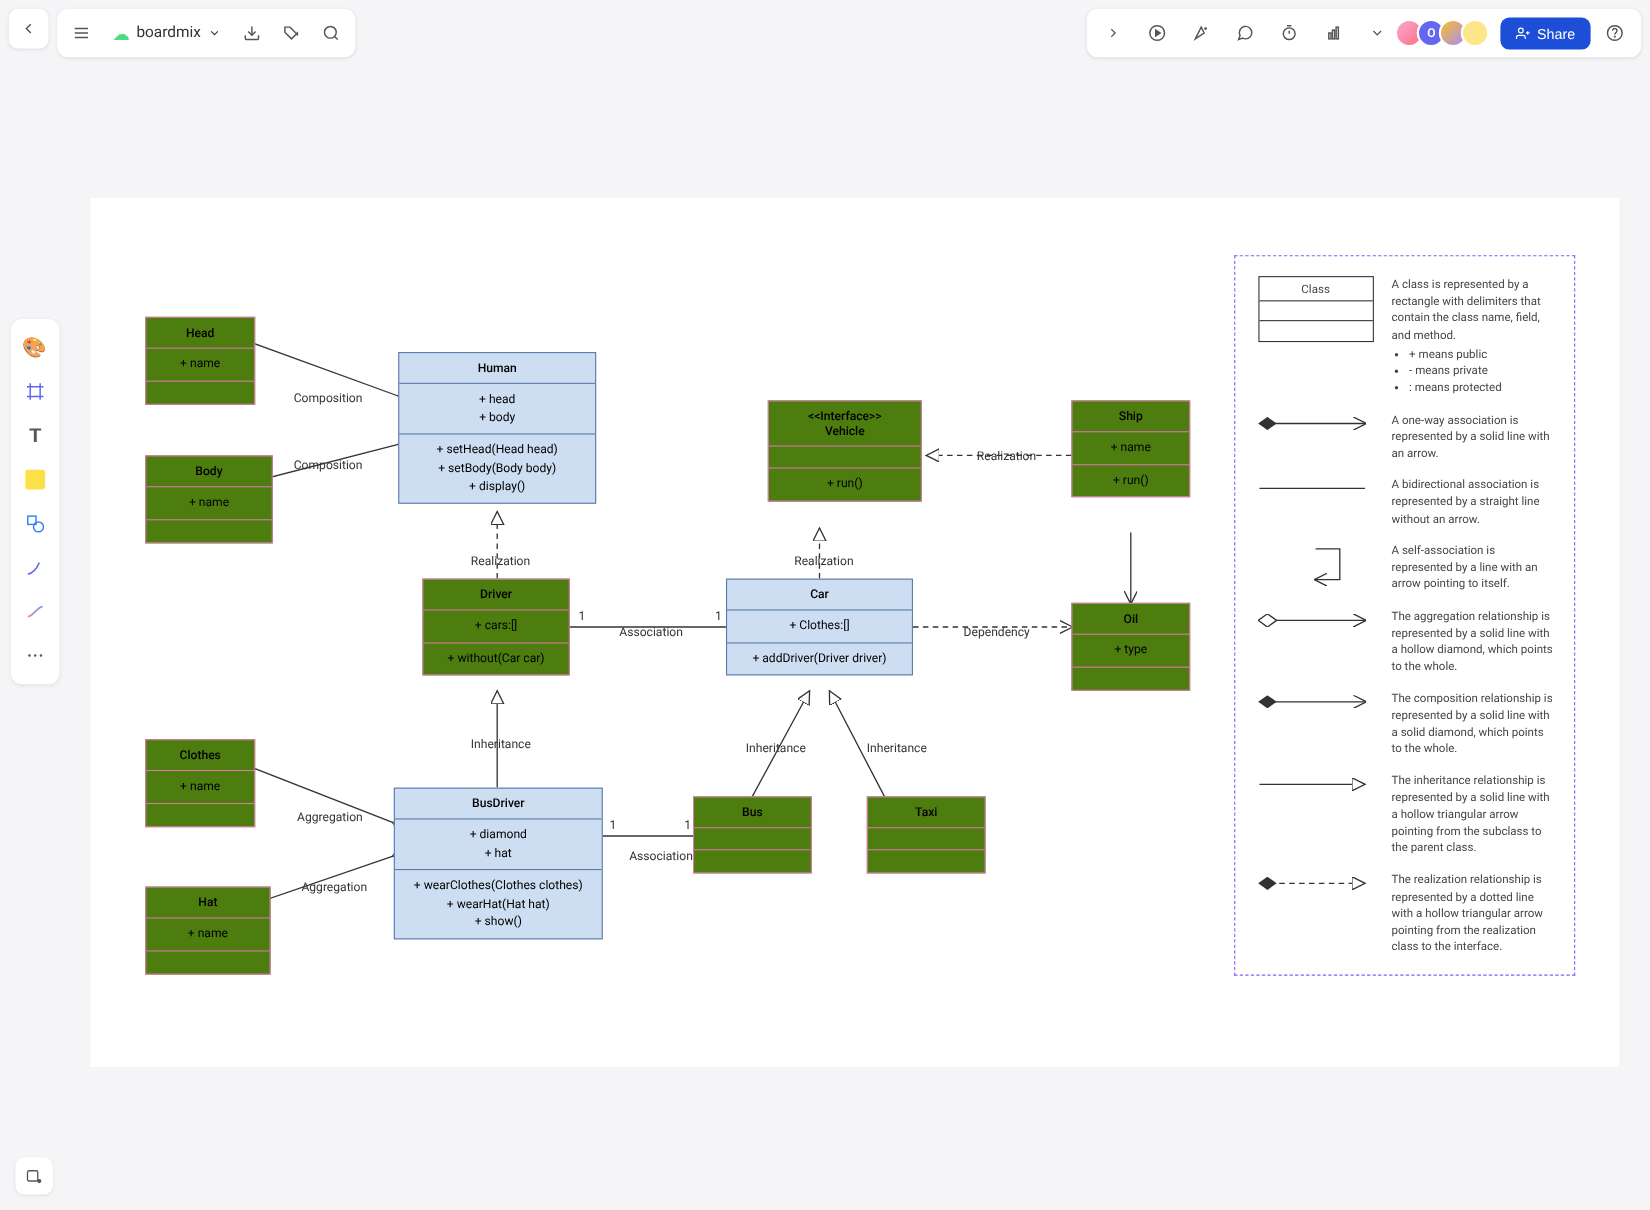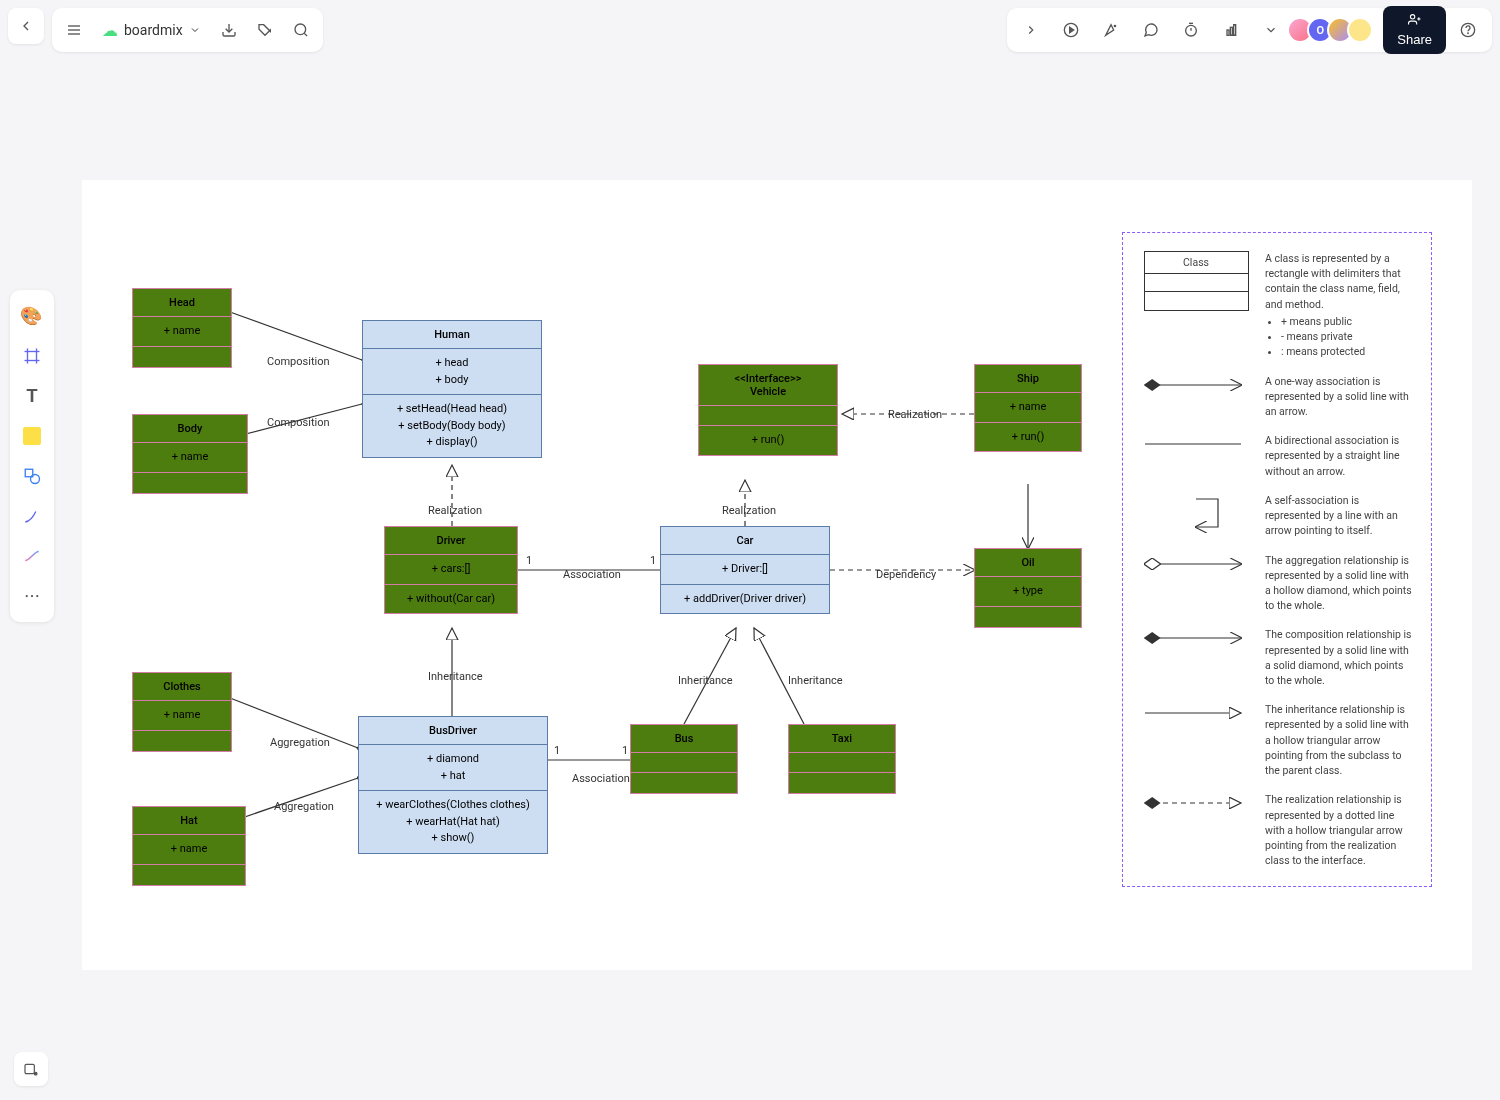--- a/index.html
+++ b/index.html
@@ -13,21 +13,21 @@
 .btn-group { background: #fff; border-radius: 10px; display: flex; align-items: center; padding: 0 4px; box-shadow: 0 1px 3px rgba(0,0,0,0.08); }
 .btn-flat { width: 36px; height: 36px; background: transparent; border: none; display: flex; align-items: center; justify-content: center; cursor: pointer; color: #555; }
 .doc-title { display: flex; align-items: center; gap: 6px; padding: 0 10px; font-size: 14px; color: #333; }
 .cloud { color: #4ade80; font-size: 16px; }
 .avatars { display: flex; align-items: center; }
 .avatar { width: 26px; height: 26px; border-radius: 50%; margin-left: -6px; border: 2px solid #fff; background: #ddd; display: flex; align-items: center; justify-content: center; font-size: 11px; color: #fff; }
 .avatar.a1 { background: linear-gradient(135deg,#f9a8d4,#fb7185); }
 .avatar.a2 { background: #6366f1; color:#fff; font-weight:600;}
 .avatar.a3 { background: linear-gradient(135deg,#fbbf24,#a78bfa); }
 .avatar.a4 { background: #fde68a; }
-.share-btn { background: #0f172a; color: #fff; border: none; border-radius: 8px; padding: 7px 14px; font-size: 13px; display: flex; align-items: center; gap: 6px; cursor: pointer; margin-left: 6px; flex-direction: column; }
+.share-btn { background: #1d4ed8; color: #fff; border: none; border-radius: 8px; padding: 7px 14px; font-size: 13px; display: flex; align-items: center; gap: 6px; cursor: pointer; margin-left: 6px; }
 
 
 .sidebar { position: absolute; left: 10px; top: 290px; width: 44px; background: #fff; border-radius: 10px; padding: 8px 0; box-shadow: 0 1px 4px rgba(0,0,0,0.08); z-index: 10; display: flex; flex-direction: column; align-items: center; gap: 4px; }
 .sb-btn { width: 36px; height: 36px; border: none; background: transparent; display: flex; align-items: center; justify-content: center; cursor: pointer; border-radius: 6px; color: #555; }
 
 
 .bl-btn { position: absolute; bottom: 14px; left: 14px; width: 34px; height: 34px; background: #fff; border: none; border-radius: 8px; box-shadow: 0 1px 3px rgba(0,0,0,0.08); cursor: pointer; display: flex; align-items: center; justify-content: center; color: #555; }
 
 
 .canvas { position: absolute; left: 82px; top: 180px; width: 1390px; height: 790px; background: #fff; }
@@ -341,21 +341,21 @@
         <div>Vehicle</div>
       </div>
     <div class="section"></div>
     <div class="section">
         <div>+ run()</div>
       </div>
   </div>
   <div class="cbox blue" style="left:578px;top:346px;width:170px">
     <div class="title">Car</div>
     <div class="section">
-        <div>+ Driver:[]</div>
+        <div>+ Clothes:[]</div>
       </div>
     <div class="section">
         <div>+ addDriver(Driver driver)</div>
       </div>
   </div>
   <div class="cbox pink" style="left:548px;top:544px;width:108px">
     <div class="title">Bus</div>
     <div class="section"></div>
       <div class="section"></div>
   </div>

